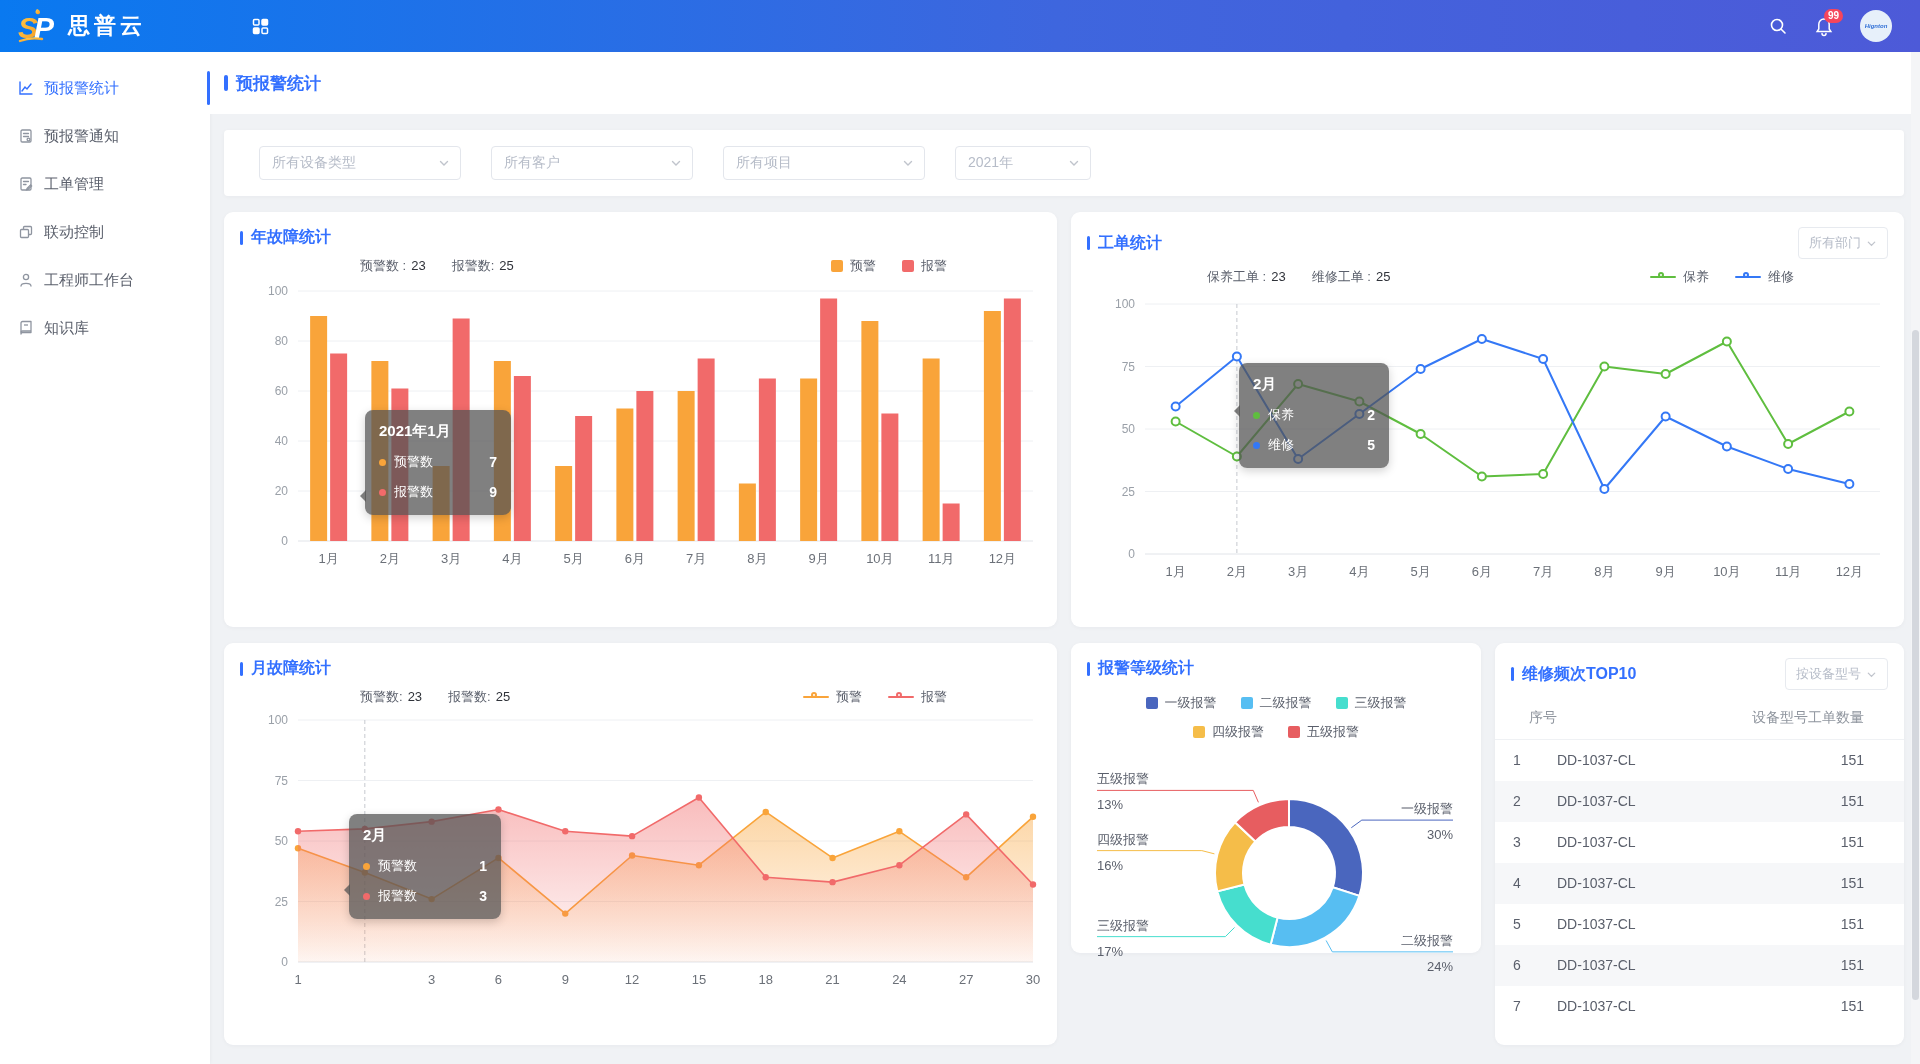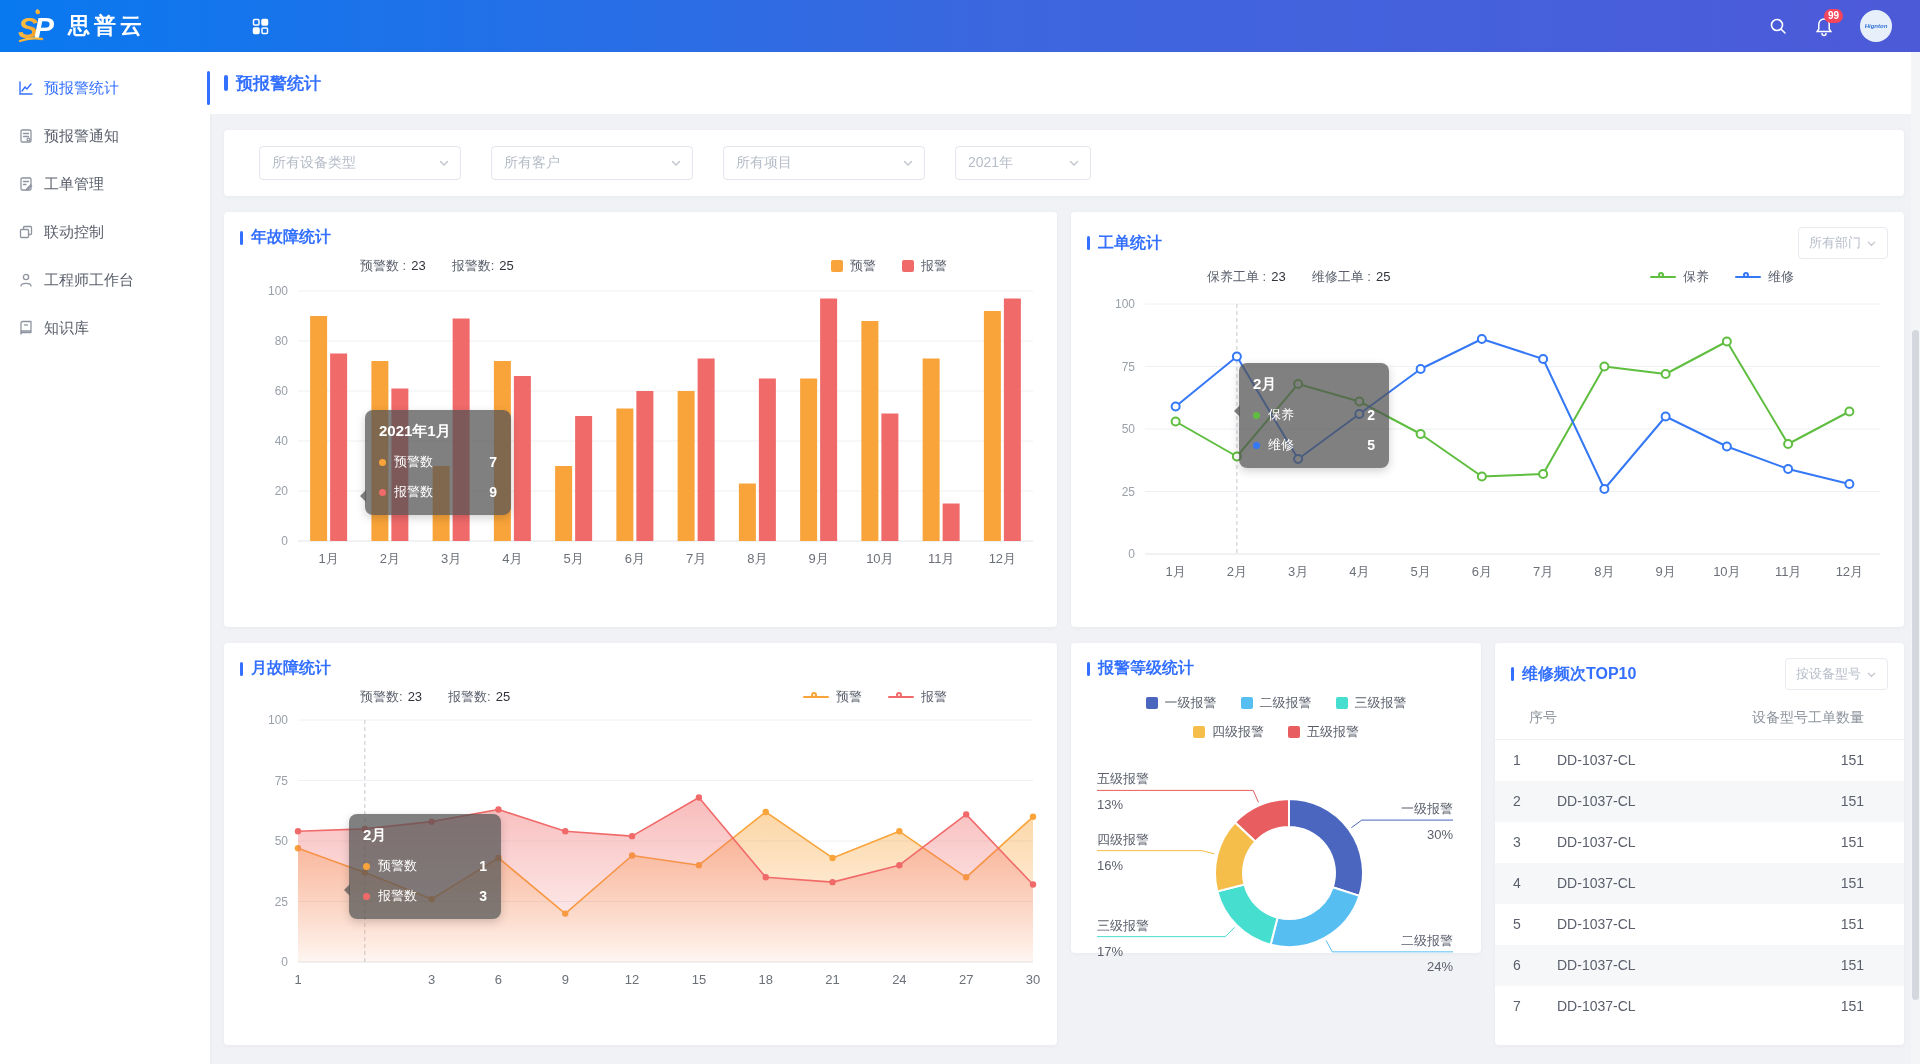--- a/index.html
+++ b/index.html
@@ -40,21 +40,21 @@
   .accent { width:4px; height:16px; background:#3370FF; border-radius:2px; }
 
   .filter-card { margin:16px 16px 0 14px; background:#fff; border-radius:4px; height:66px;
     display:flex; align-items:center; gap:30px; padding:0 35px; box-shadow:0 1px 4px rgba(0,21,41,.04); }
   .select { height:34px; border:1px solid #E3E6EC; border-radius:4px; background:#fff;
     display:flex; align-items:center; justify-content:space-between; padding:0 10px 0 12px;
     color:#B6BCC8; font-size:14px; cursor:pointer; }
   .w202 { width:202px; } .w115 { width:136px; }
 
   .row { display:flex; gap:14px; margin:16px 16px 0 14px; }
-  .card { background:#fff; border-radius:4px; position:relative;
+  .card { background:#fff; border-radius:9px; position:relative;
     box-shadow:0 1px 4px rgba(0,21,41,.04); }
   .card-head { display:flex; align-items:center; justify-content:space-between; padding:15px 16px 9px 16px; }
   .card-title { display:flex; align-items:center; gap:8px; font-size:16px; color:#3370FF; font-weight:bold; }
   .card-title .accent { height:14px; width:3px; }
   .mini-select { height:32px; border:1px solid #E7EAEF; border-radius:4px; color:#B6BCC8;
     font-size:13px; display:flex; align-items:center; gap:5px; padding:0 10px; cursor:pointer; }
 
   .stats-row { display:flex; align-items:center; padding:0 110px 2px 136px; font-size:13px; color:#5A5F6B; }
   .stats-left { display:flex; gap:26px; }
   .stat-val { color:#30333A; margin-left:5px; }

